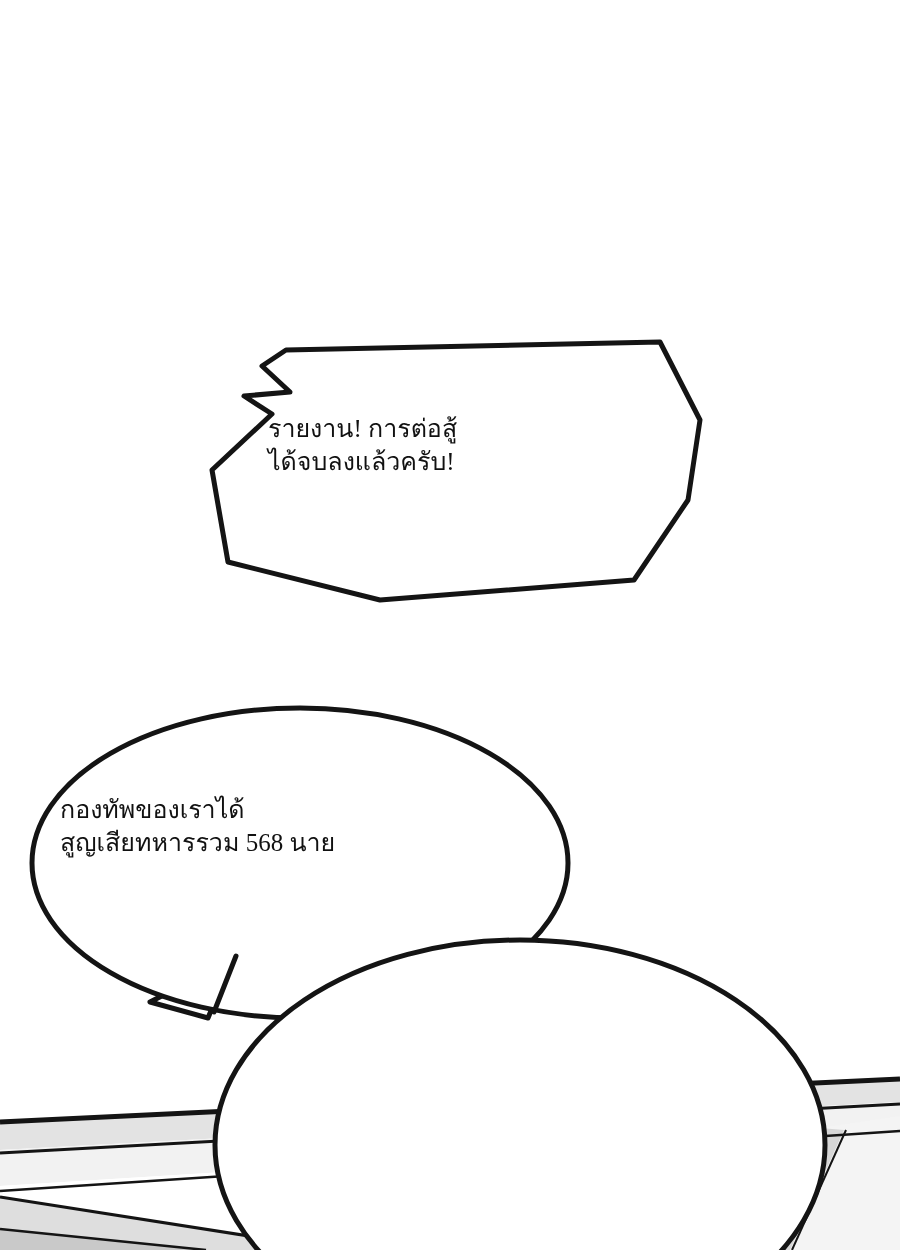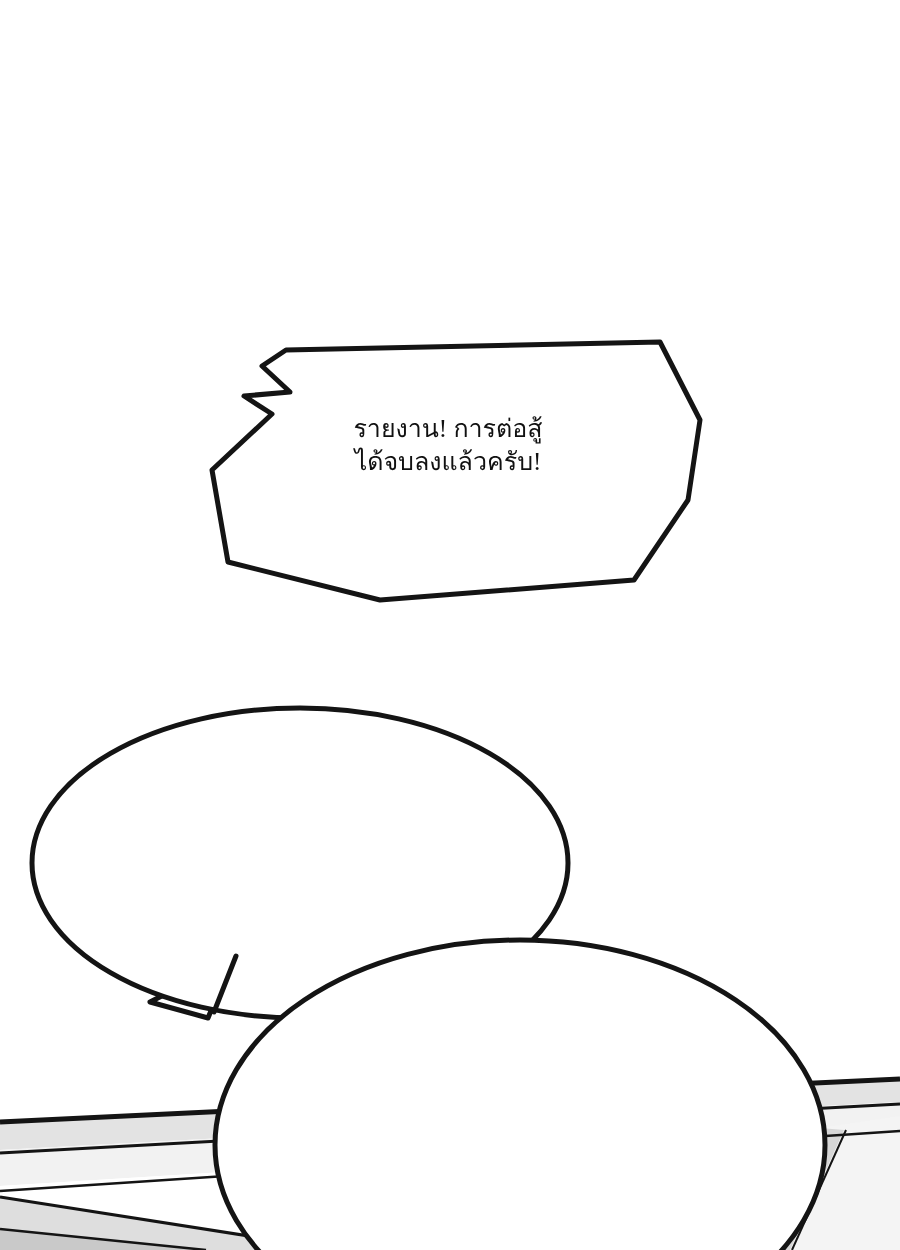--- a/index.html
+++ b/index.html
@@ -17,21 +17,20 @@
   }
   .layer {
     position: absolute;
     top: 0;
     left: 0;
     width: 900px;
     height: 1250px;
   }
   .bubble-text {
     position: absolute;
-    text-align: center;
     color: #111111;
     line-height: 1.32;
     white-space: pre;
     font-family: "Liberation Serif", "DejaVu Serif", serif;
   }
   #text-report {
     left: 268px;
     top: 412px;
     width: 360px;
     font-size: 25px;
@@ -89,15 +88,17 @@
     </g>
 
     <g>
       <ellipse cx="520" cy="1145" rx="305" ry="205" fill="#ffffff" stroke="#141414" stroke-width="5"></ellipse>
     </g>
   </svg>
 
   <div class="bubble-text" id="text-report">รายงาน! การต่อสู้
 ได้จบลงแล้วครับ!</div>
 
+  <div class="bubble-text" id="text-casualties">กองทัพของเราได้
+สูญเสียทหารรวม 568 นาย</div>
 
 
 </div>
 
 </body></html>

